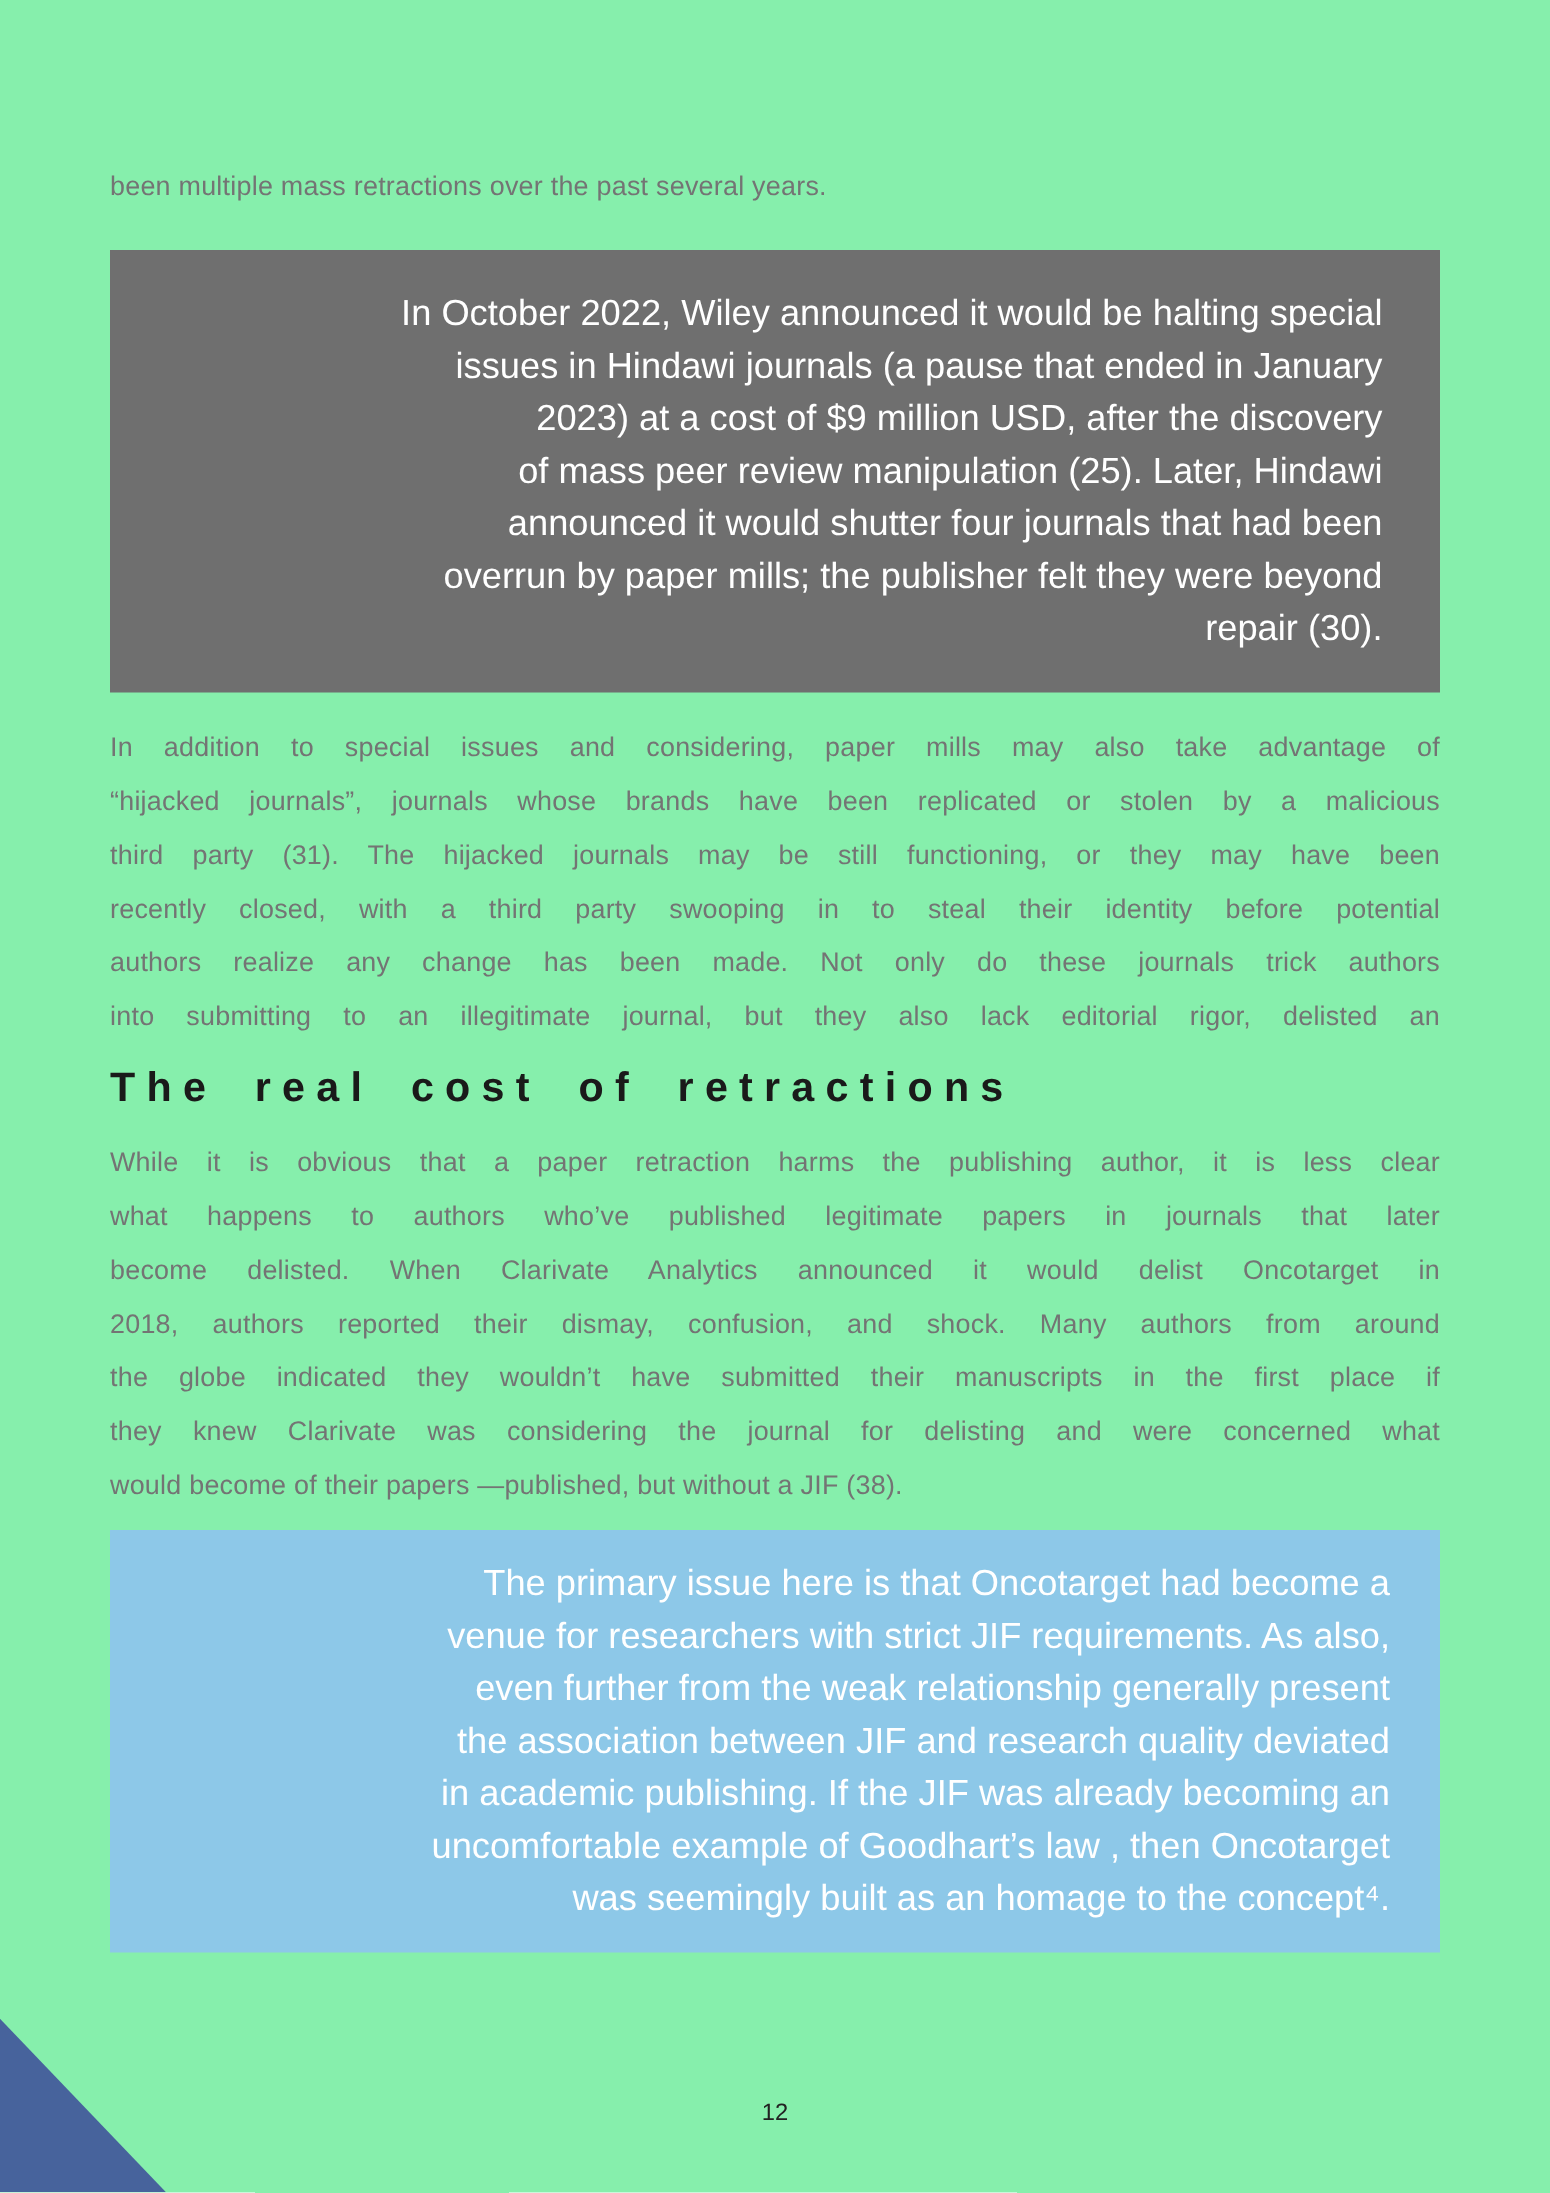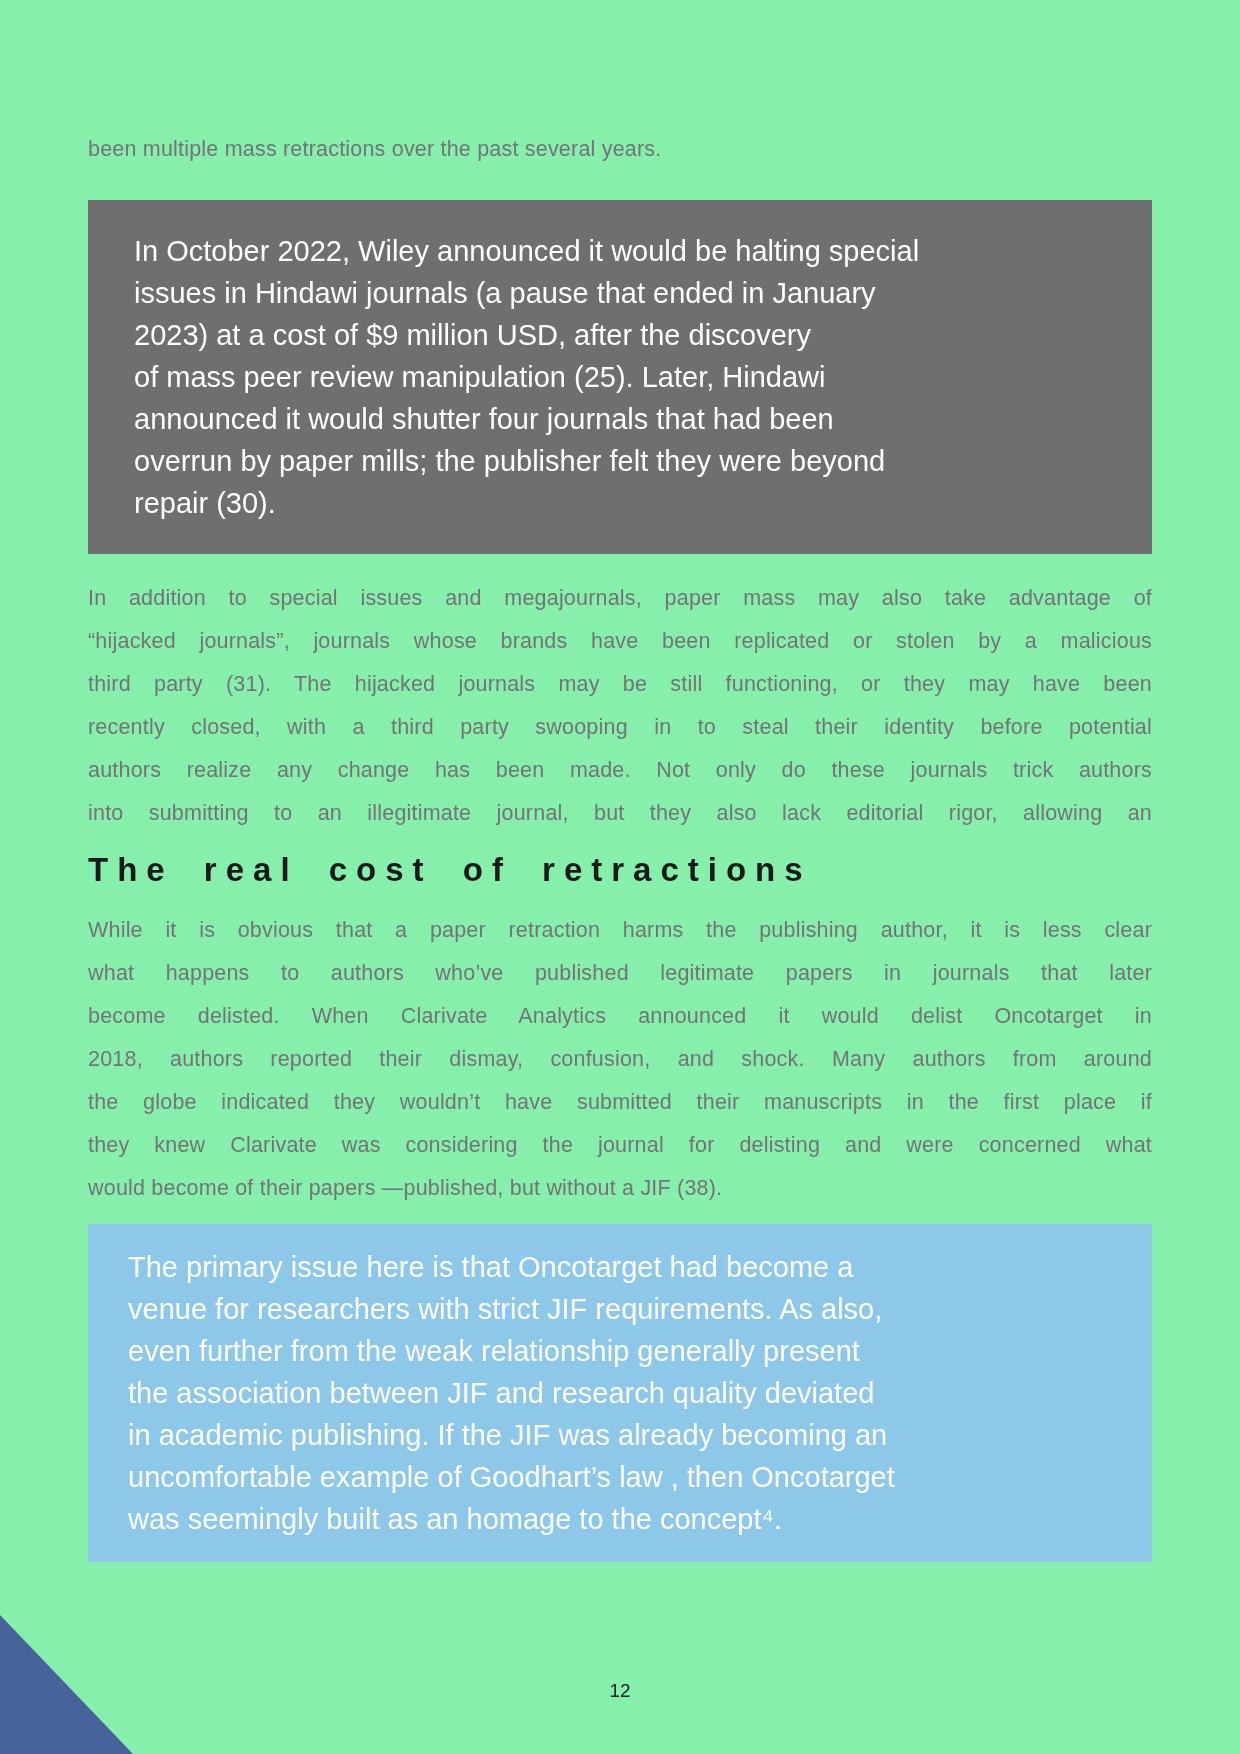--- a/index.html
+++ b/index.html
@@ -25,21 +25,21 @@
   .jline.last { text-align-last: left; }
 
   .para-1 { margin-top: 23px; }
   .para-2 { margin-top: 16px; }
 
   .callout {
     color: #ffffff;
     font-size: 29px;
     line-height: 42px;
   }
-  .callout .cline, .callout .cline.last { text-align: left; }
+  .callout .cline, .callout .cline.last { text-align: right; }
   .gray-box {
     margin-top: 29px;
     padding: 30px 46px;
     background: #6f6f6f;
   }
   .blue-box {
     margin-top: 14px;
     padding: 22px 40px;
     background: #8dc8e8;
   }
@@ -86,26 +86,26 @@
         <div class="cline">In October 2022, Wiley announced it would be halting special</div>
         <div class="cline">issues in Hindawi journals (a pause that ended in January</div>
         <div class="cline">2023) at a cost of $9 million USD, after the discovery</div>
         <div class="cline">of mass peer review manipulation (25). Later, Hindawi</div>
         <div class="cline">announced it would shutter four journals that had been</div>
         <div class="cline">overrun by paper mills; the publisher felt they were beyond</div>
         <div class="cline last">repair (30).</div>
       </div>
 
     <div class="body-text para-1" style="color: rgb(116, 116, 116);">
-        <div class="jline">In addition to special issues and megajournals, paper mass may also take advantage of</div>
+        <div class="jline">In addition to special issues and considering, paper mills may also take advantage of</div>
         <div class="jline">“hijacked journals”,  journals whose brands have been replicated or stolen by a malicious</div>
         <div class="jline">third party (31). The hijacked journals may be still functioning, or they may have been</div>
         <div class="jline">recently closed, with a third party swooping in to steal their identity before potential</div>
         <div class="jline">authors realize any change has been made. Not only do these journals trick authors</div>
-        <div class="jline">into submitting to an illegitimate journal, but they also lack editorial rigor, allowing an</div>
+        <div class="jline">into submitting to an illegitimate journal, but they also lack editorial rigor, delisted an</div>
       </div>
 
     <h2 class="heading" style="color: rgb(26, 26, 26);">The real cost of retractions</h2>
 
     <div class="body-text para-2" style="color: rgb(116, 116, 116);">
         <div class="jline">While it is obvious that a paper retraction harms the publishing author, it is less clear</div>
         <div class="jline">what happens to authors who’ve published legitimate papers in journals that later</div>
         <div class="jline">become delisted. When Clarivate Analytics announced it would delist Oncotarget in</div>
         <div class="jline">2018, authors reported their dismay, confusion, and shock. Many authors from around</div>
         <div class="jline">the globe indicated they wouldn’t have submitted their manuscripts in the first place if</div>

